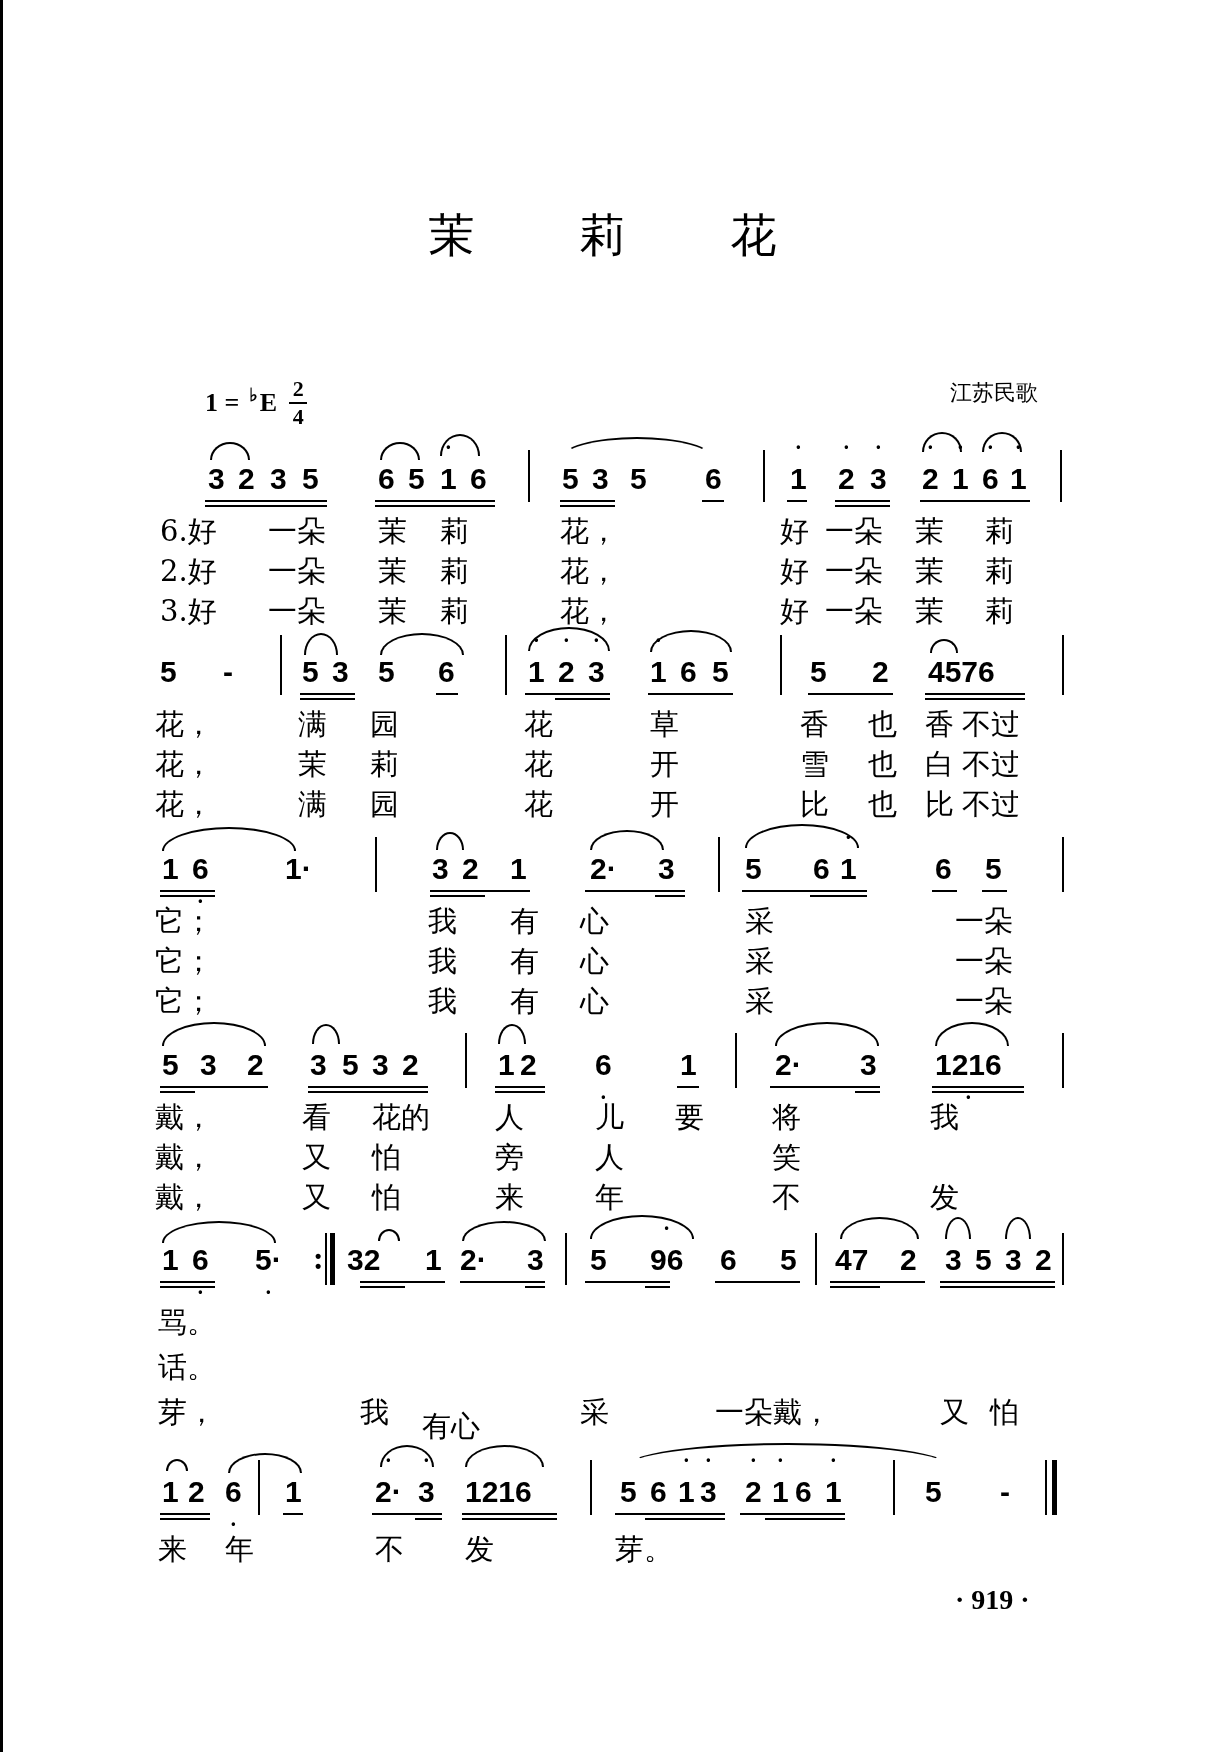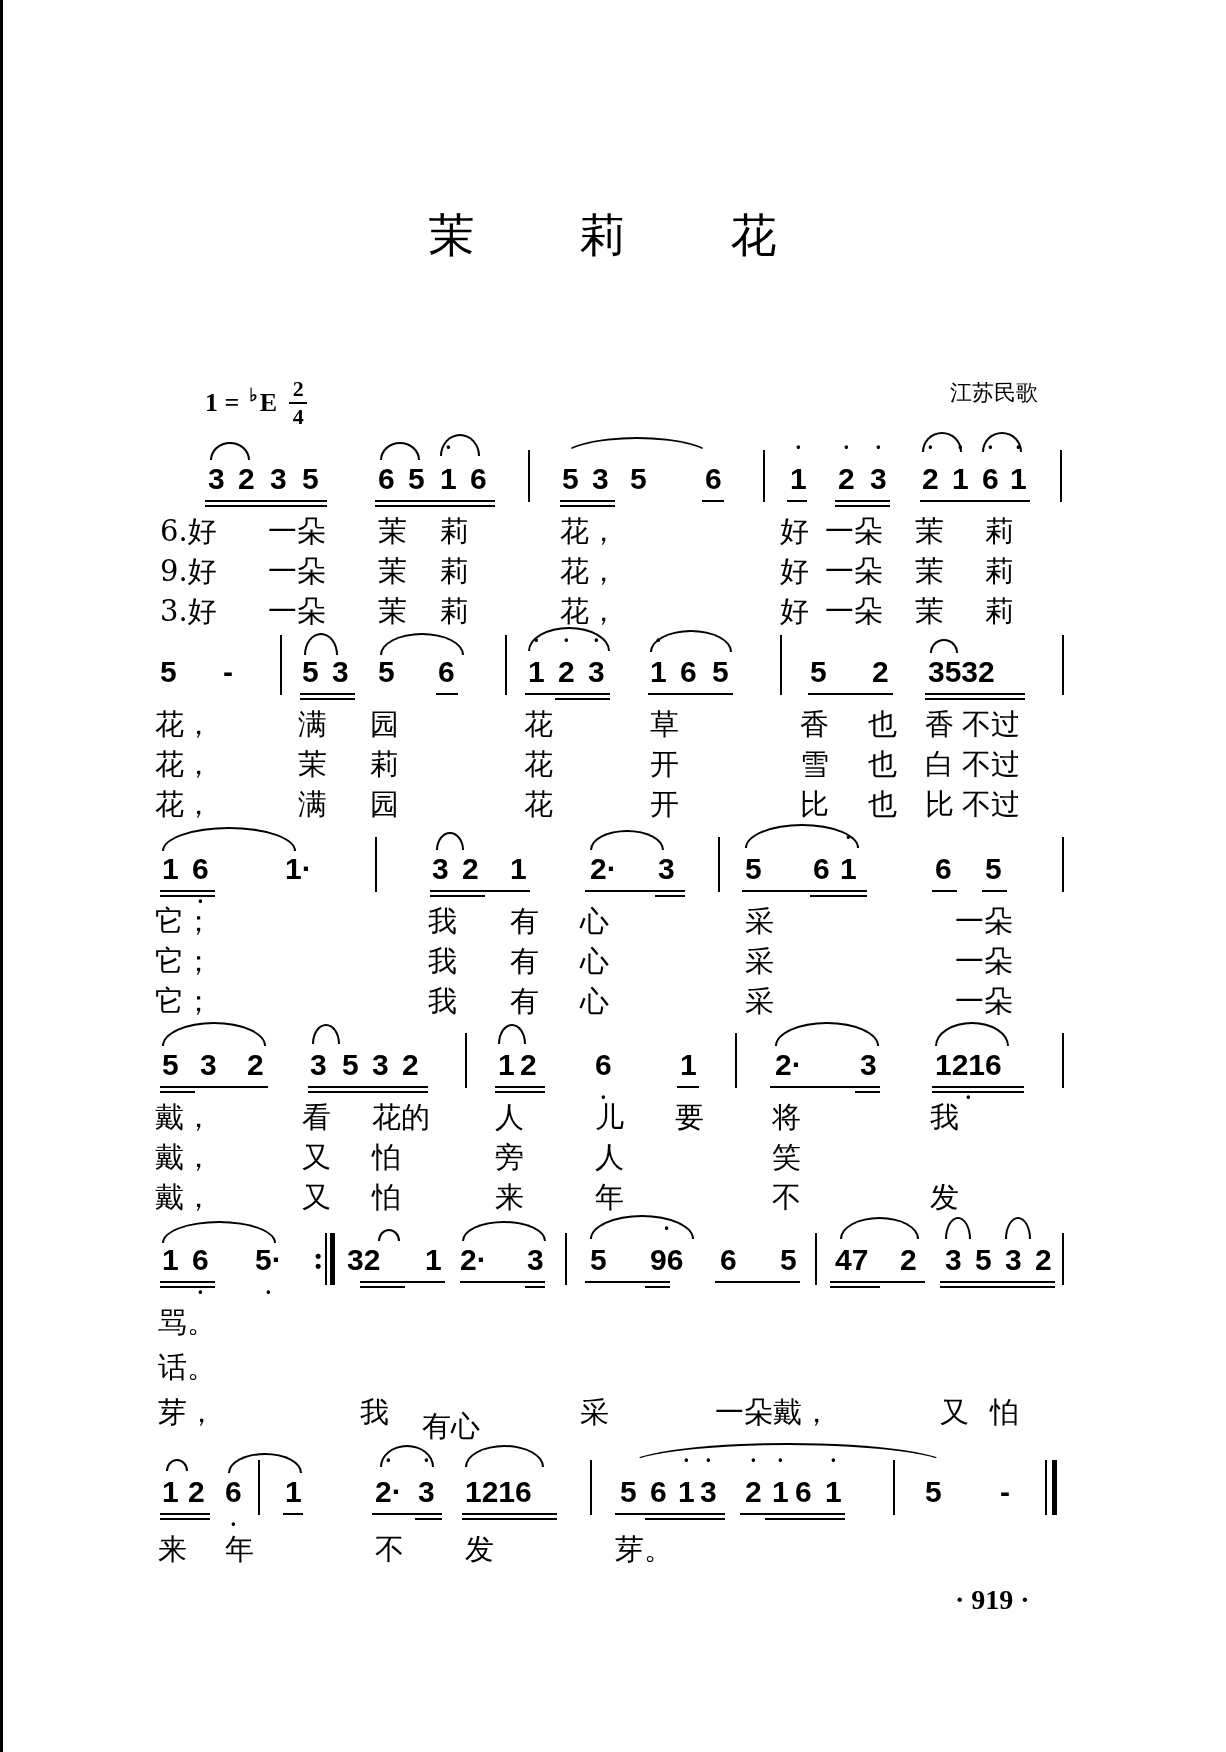--- a/index.html
+++ b/index.html
@@ -89,21 +89,21 @@
 
   <div class="lyr" style="top:50px;left:160px">6.好</div>
   <div class="lyr" style="top:50px;left:268px">一朵</div>
   <div class="lyr" style="top:50px;left:378px">茉</div>
   <div class="lyr" style="top:50px;left:440px">莉</div>
   <div class="lyr" style="top:50px;left:560px">花，</div>
   <div class="lyr" style="top:50px;left:780px">好</div>
   <div class="lyr" style="top:50px;left:825px">一朵</div>
   <div class="lyr" style="top:50px;left:915px">茉</div>
   <div class="lyr" style="top:50px;left:985px">莉</div>
-  <div class="lyr" style="top:90px;left:160px">9.好</div>
+  <div class="lyr" style="top:90px;left:160px">2.好</div>
   <div class="lyr" style="top:90px;left:268px">一朵</div>
   <div class="lyr" style="top:90px;left:378px">茉</div>
   <div class="lyr" style="top:90px;left:440px">莉</div>
   <div class="lyr" style="top:90px;left:560px">花，</div>
   <div class="lyr" style="top:90px;left:780px">好</div>
   <div class="lyr" style="top:90px;left:825px">一朵</div>
   <div class="lyr" style="top:90px;left:915px">茉</div>
   <div class="lyr" style="top:90px;left:985px">莉</div>
   <div class="lyr" style="top:130px;left:160px">3.好</div>
   <div class="lyr" style="top:130px;left:268px">一朵</div>
@@ -125,21 +125,21 @@
     <span class="n" style="left:378px">5</span>
     <span class="n" style="left:438px">6</span>
     <span class="n hi" style="left:528px">1</span>
     <span class="n hi" style="left:558px">2</span>
     <span class="n hi" style="left:588px">3</span>
     <span class="n hi" style="left:650px">1</span>
     <span class="n" style="left:680px">6</span>
     <span class="n" style="left:712px">5</span>
     <span class="n" style="left:810px">5</span>
     <span class="n" style="left:872px">2</span>
-    <span class="n" style="left:928px">3532</span>
+    <span class="n" style="left:928px">4576</span>
   </div>
   <div class="ul" style="left:300px;top:38px;width:55px"></div>
   <div class="ul" style="left:300px;top:43px;width:55px"></div>
   <div class="ul" style="left:436px;top:38px;width:22px"></div>
   <div class="ul" style="left:525px;top:38px;width:85px"></div>
   <div class="ul" style="left:555px;top:43px;width:55px"></div>
   <div class="ul" style="left:648px;top:38px;width:85px"></div>
   <div class="ul" style="left:808px;top:38px;width:85px"></div>
   <div class="ul" style="left:925px;top:38px;width:100px"></div>
   <div class="ul" style="left:925px;top:43px;width:100px"></div>

